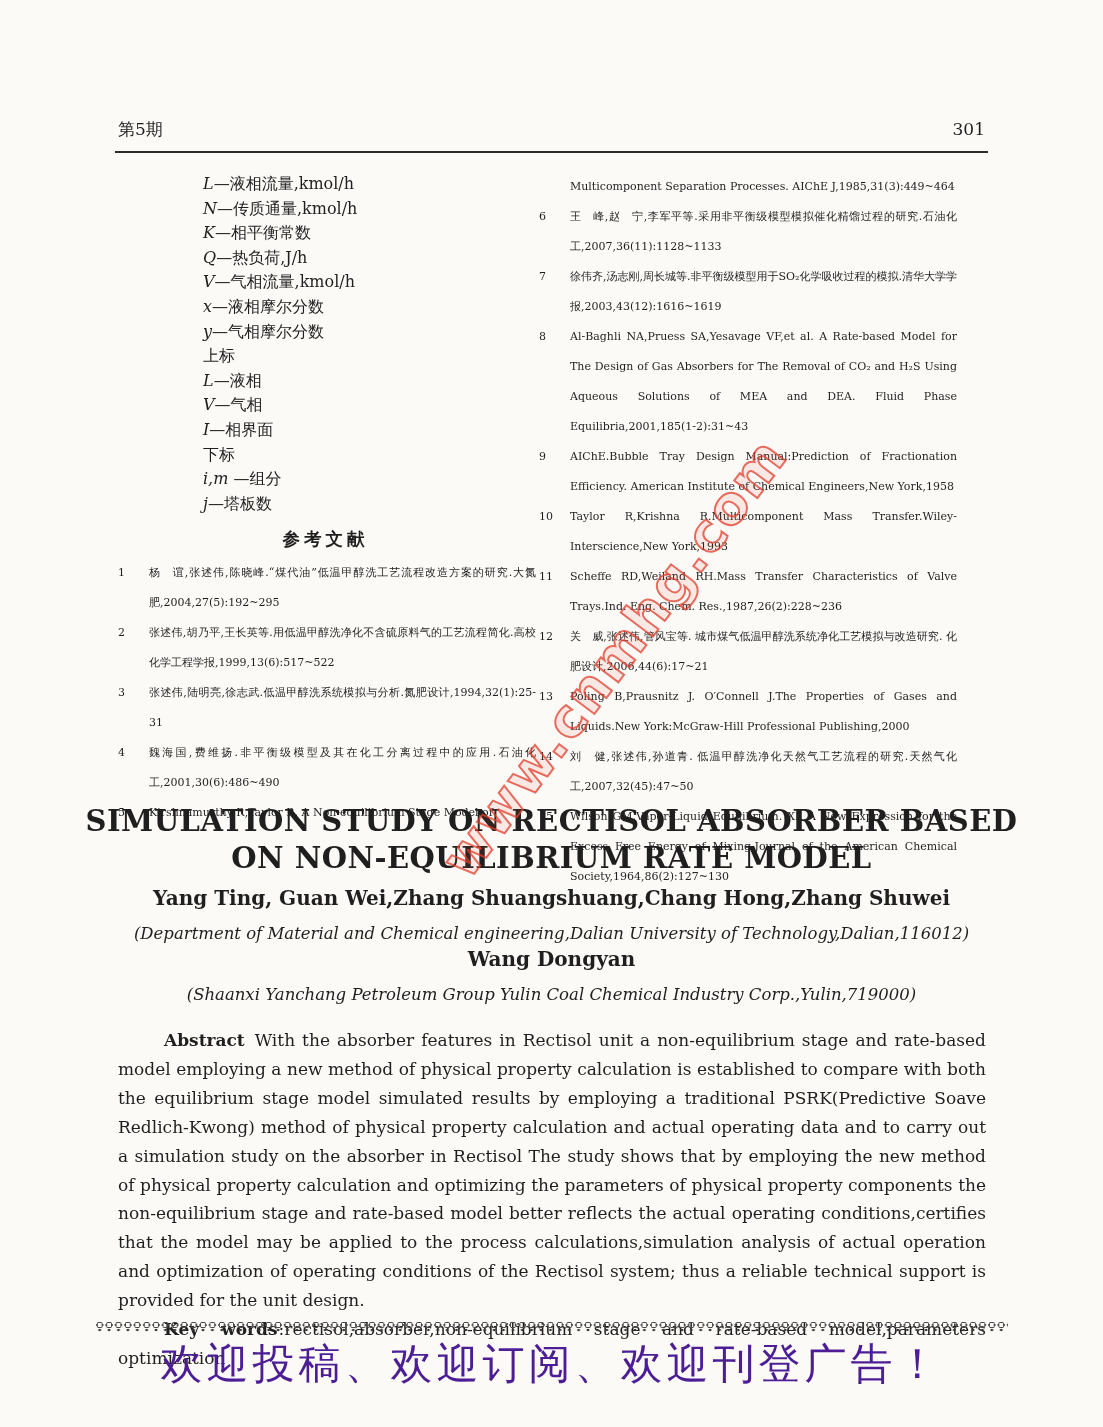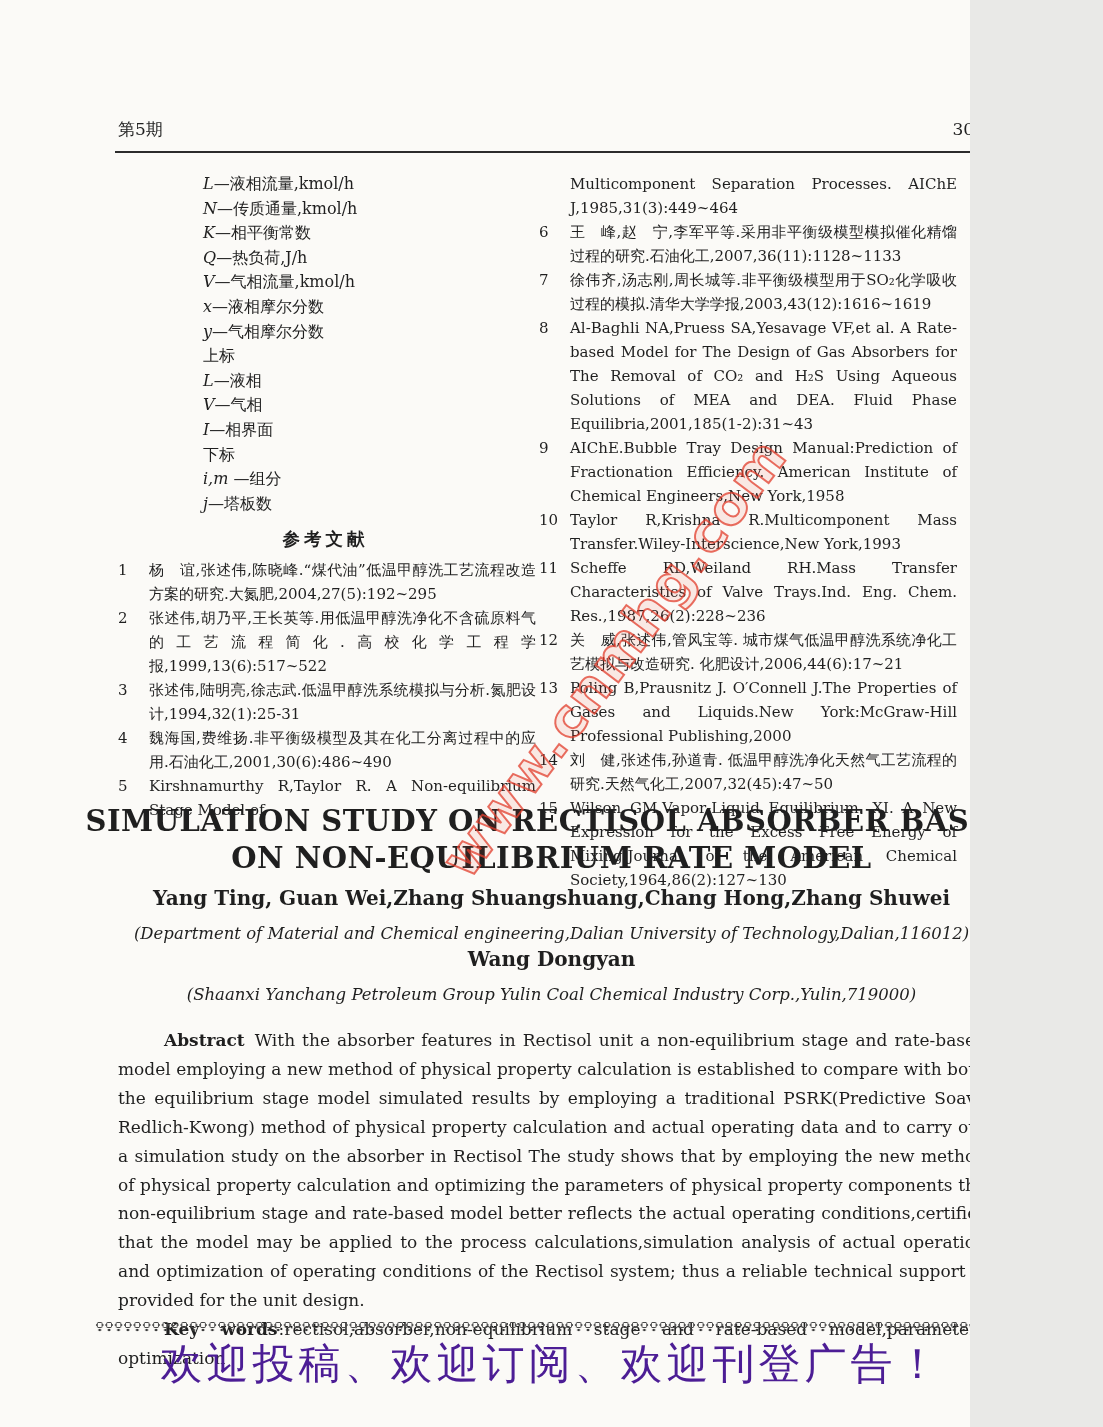--- a/index.html
+++ b/index.html
@@ -1,18 +1,18 @@
 <!DOCTYPE html>
 <html><head>
 <meta charset="utf-8">
 <style>
   html,body{margin:0;padding:0;}
   body{width:1103px;height:1427px;background:#e9e9e7;}
   .page{
-    position:relative;width:970px;height:1427px;overflow:hidden;
+    position:relative;width:1103px;height:1427px;overflow:hidden;
     background:#fbfaf7;color:#1f1f1f;
     font-family:"DejaVu Serif","Liberation Serif",serif;
   }
   
   .header{
     position:absolute;top:118px;left:118px;width:867px;
     display:flex;justify-content:space-between;align-items:baseline;
     font-size:17px;
   }
   .header .running{letter-spacing:1px;}
@@ -30,21 +30,21 @@
   .nomen{padding-left:88px;font-size:16px;line-height:24.6px;}
   .nomen-row{white-space:nowrap;}
   .nomen-sym{font-style:italic;}
   
   .ref-heading{
     text-align:center;font-weight:bold;font-size:17.5px;
     margin-top:11px;margin-bottom:7px;letter-spacing:4px;
   }
   .ref{
     position:relative;padding-left:34px;
-    font-size:15px;line-height:24px;text-align:justify;
+    font-size:11px;line-height:30px;text-align:justify;
   }
   .ref-no{position:absolute;left:3px;top:0;}
   
   .article{position:absolute;top:803px;left:0;width:1103px;text-align:center;}
   .art-title{font-weight:bold;font-size:29px;line-height:37px;letter-spacing:0.5px;}
   .art-authors{font-weight:bold;font-size:20px;margin-top:9px;}
   .art-affil{font-style:italic;font-size:16.5px;margin-top:14px;}
   .art-author2{font-weight:bold;font-size:20px;margin-top:4px;}
   
   .abstract{

